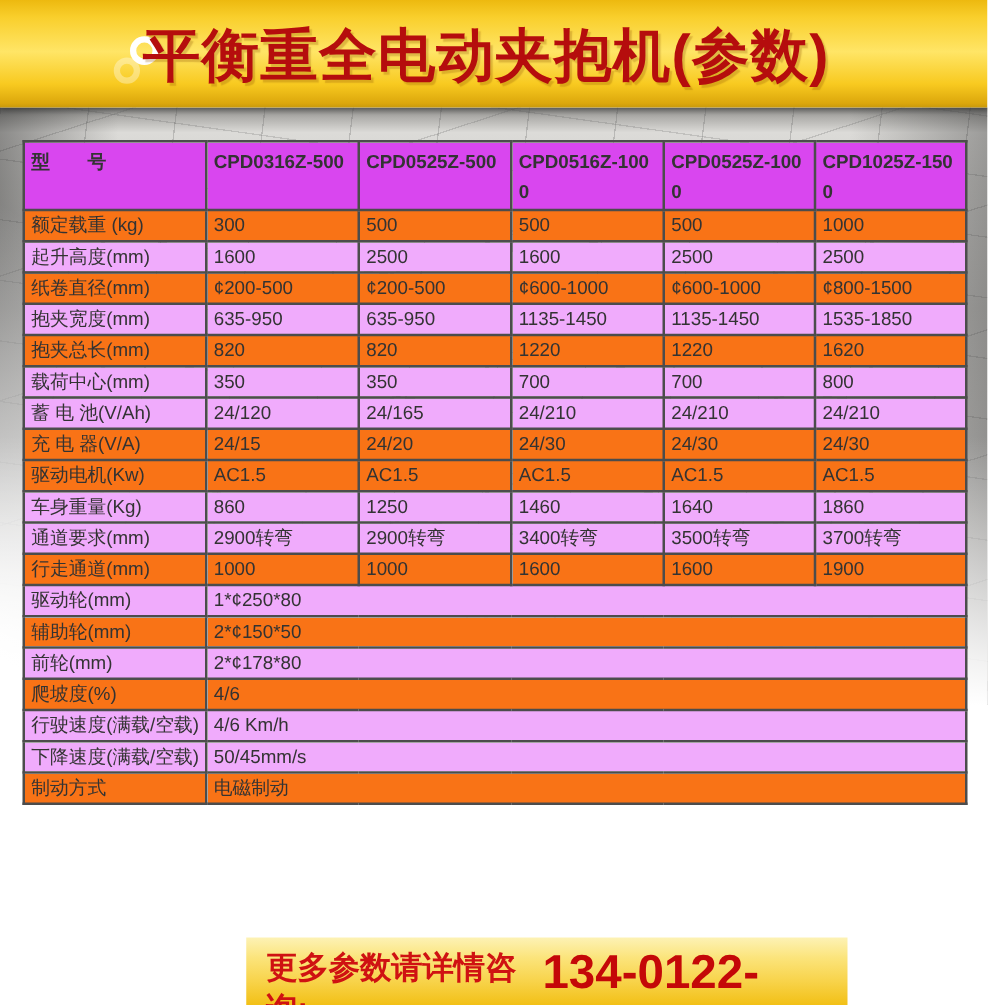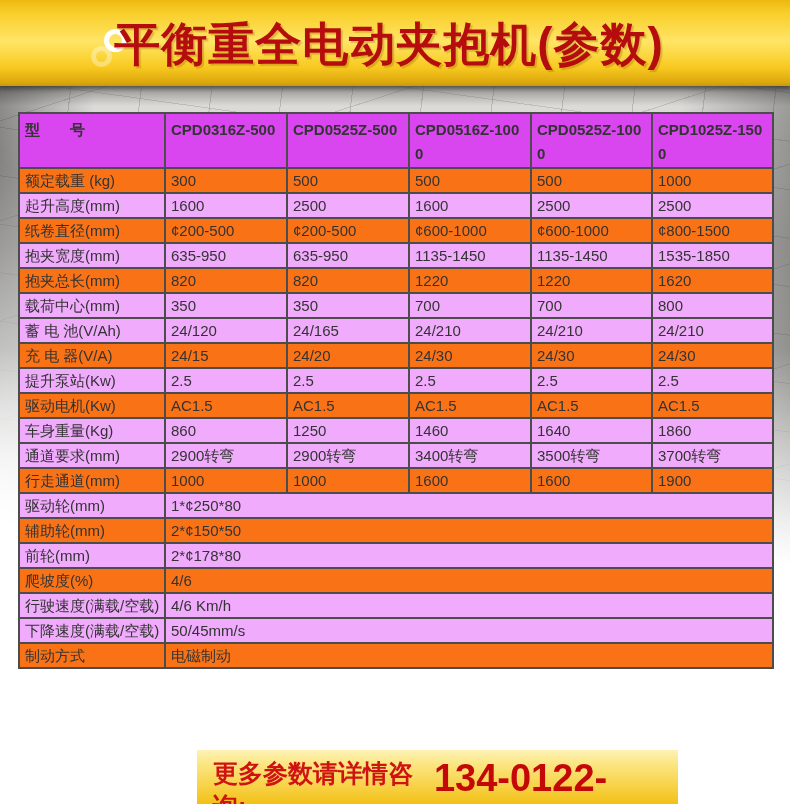--- a/index.html
+++ b/index.html
@@ -155,28 +155,20 @@
           <td>24/210</td>
         </tr>
         <tr class="white">
           <td>充 电 器(V/A)</td>
           <td>24/15</td>
           <td>24/20</td>
           <td>24/30</td>
           <td>24/30</td>
           <td>24/30</td>
         </tr>
-        <tr class="pink">
-          <td>提升泵站(Kw)</td>
-          <td>2.5</td>
-          <td>2.5</td>
-          <td>2.5</td>
-          <td>2.5</td>
-          <td>2.5</td>
-        </tr>
         <tr class="white">
           <td>驱动电机(Kw)</td>
           <td>AC1.5</td>
           <td>AC1.5</td>
           <td>AC1.5</td>
           <td>AC1.5</td>
           <td>AC1.5</td>
         </tr>
         <tr class="pink">
           <td>车身重量(Kg)</td>

